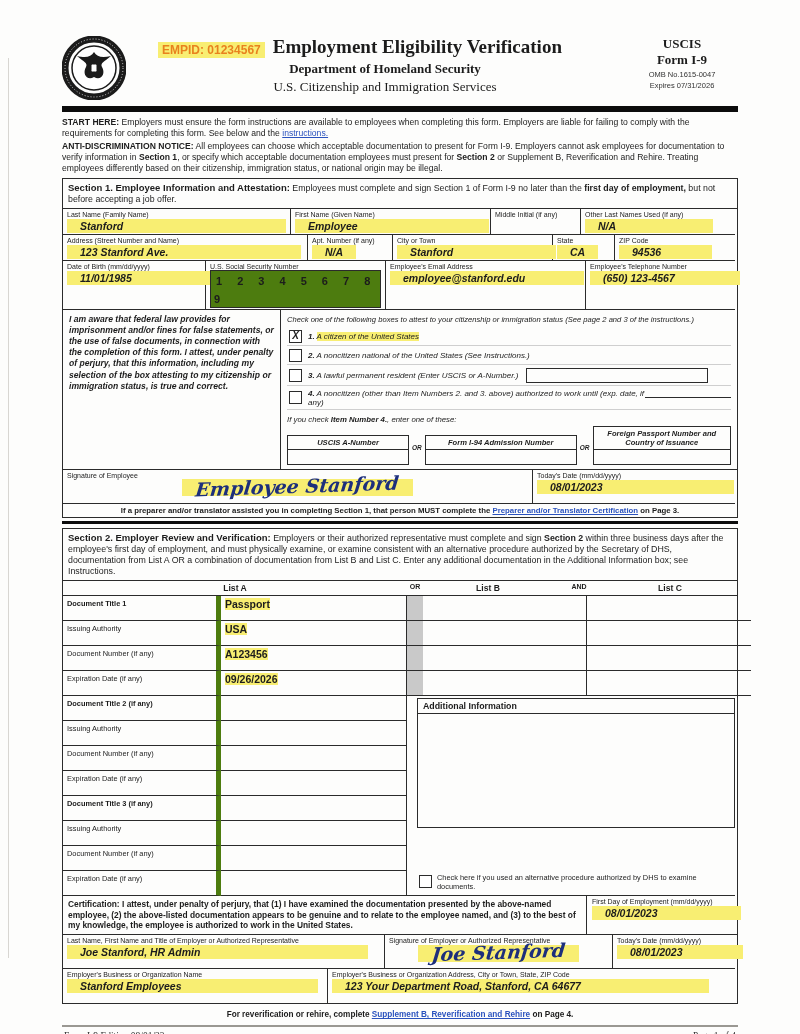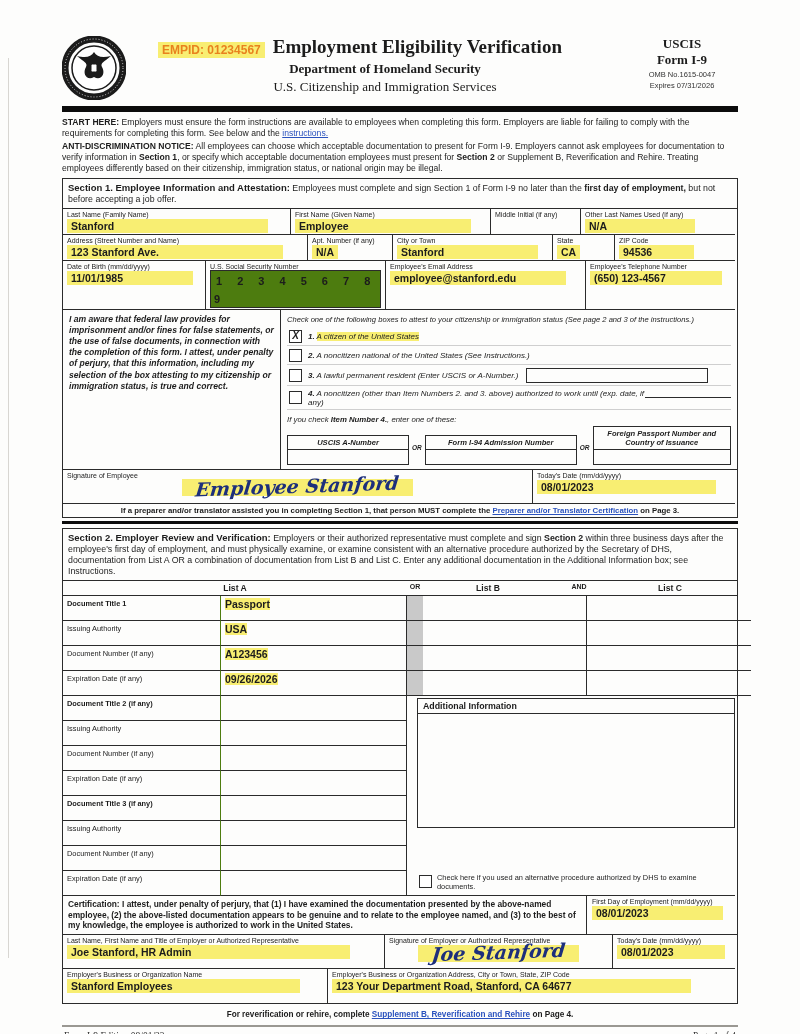--- a/index.html
+++ b/index.html
@@ -32,21 +32,21 @@
   
   .secbox{border:1.5px solid #2b2b2b;margin-top:4px;}
   .sec-head{font-size:8.8px;line-height:1.25;padding:3px 5px;border-bottom:1px solid #2b2b2b;}
   .sec-head .t{font-weight:bold;font-size:9.5px;}
 
   .frow{display:flex;}
   .fcell{border-right:1px solid #2b2b2b;border-bottom:1px solid #2b2b2b;padding:2px 4px 1px 4px;min-height:26px;box-sizing:border-box;}
   .fcell:last-child{border-right:none;}
   .flabel{font-size:7px;color:#222;}
   .fval{font-size:10.5px;font-weight:bold;margin-top:1px;}
-  .fval .hl{padding:1px 4px;display:inline-block;}
+  .fval .hl{padding:1px 13px;display:inline-block;font-style:italic;}
   .wide{min-width:88%;}
 
   
   .ssnbox{border:1.5px solid #2b2b2b;display:inline-block;background:#4d7c0f;padding:0 3px;}
   .ssn-digits{font-size:11px;font-weight:bold;letter-spacing:6px;padding:0 2px;}
 
   
   .att{display:flex;border-bottom:1px solid #2b2b2b;font-style:italic;}
   .att-left{width:218px;flex:none;border-right:1px solid #2b2b2b;padding:4px 6px;font-size:8.6px;font-weight:bold;line-height:1.3;box-sizing:border-box;}
   .att-right{flex:1;padding:3px 6px 4px 6px;box-sizing:border-box;}
@@ -71,21 +71,21 @@
 
   
   .lists-hdr{display:flex;border-bottom:1px solid #2b2b2b;font-size:8.6px;font-weight:bold;}
   .lists-hdr>div{text-align:center;padding:2px 0;}
   .lh-a{width:344px;}
   .lh-or{width:16px;font-size:7px;}
   .lh-b{width:130px;}
   .lh-and{width:52px;font-size:7px;}
   .lh-c{width:130px;}
   .docrow{display:flex;}
-  .dlabel{width:158px;flex:none;border-right:1px solid #4d7c0f;border-bottom:1px solid #2b2b2b;padding:3px 4px;font-size:7.4px;box-sizing:border-box;min-height:25px;}
+  .dlabel{width:158px;flex:none;border-right:5px solid #4d7c0f;border-bottom:1px solid #2b2b2b;padding:3px 4px;font-size:7.4px;box-sizing:border-box;min-height:25px;}
   .dlabel.bold{font-weight:bold;}
   .dval{width:186px;flex:none;border-right:1px solid #2b2b2b;border-bottom:1px solid #2b2b2b;padding:2px 4px;box-sizing:border-box;min-height:25px;font-size:10.5px;font-weight:bold;}
   .gsep{width:16px;flex:none;background:#c9c9c9;border-bottom:1px solid #2b2b2b;}
   .bcell{width:164px;flex:none;border-right:1px solid #2b2b2b;border-bottom:1px solid #2b2b2b;box-sizing:border-box;min-height:25px;}
   .ccell{width:164px;flex:none;border-bottom:1px solid #2b2b2b;box-sizing:border-box;min-height:25px;}
   .lower{display:flex;}
   .lower-left{width:344px;flex:none;}
   .lower-right{width:328px;flex:none;display:flex;flex-direction:column;border-bottom:1px solid #2b2b2b;box-sizing:border-box;padding-left:10px;gap:40px;}
   .addl{border:1.2px solid #2b2b2b;flex:1;margin-top:2px;}
   .addl-h{font-size:8.8px;font-weight:bold;padding:2px 5px;border-bottom:1px solid #2b2b2b;}

